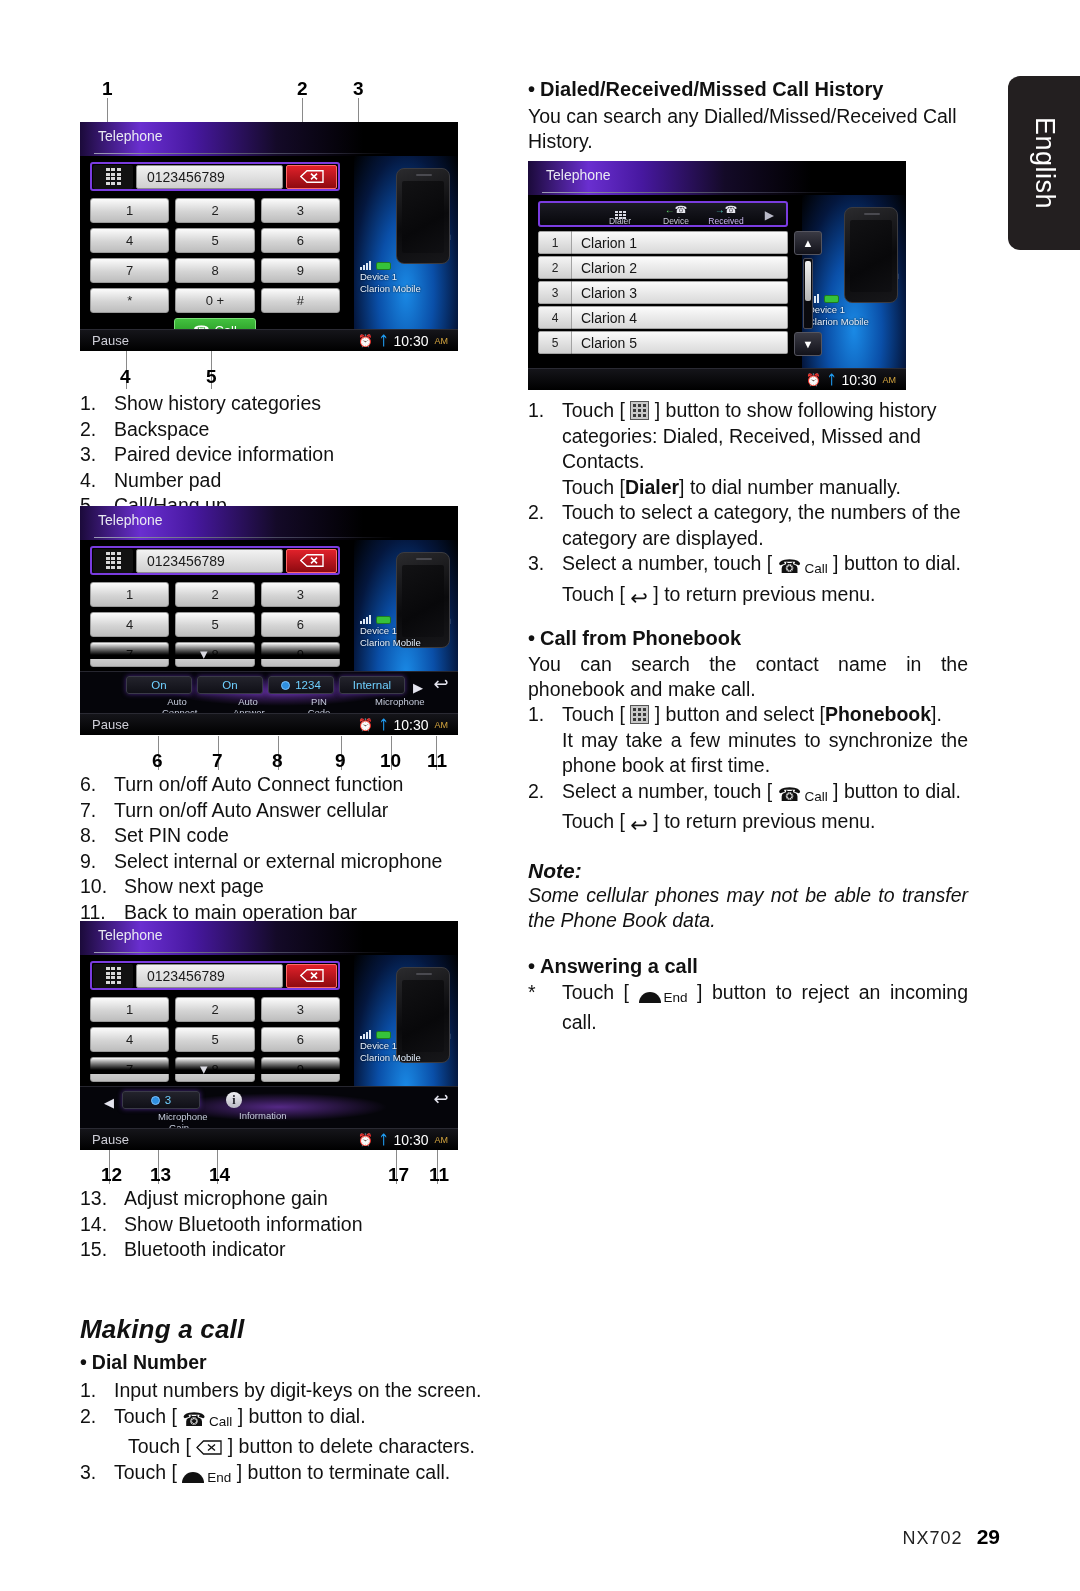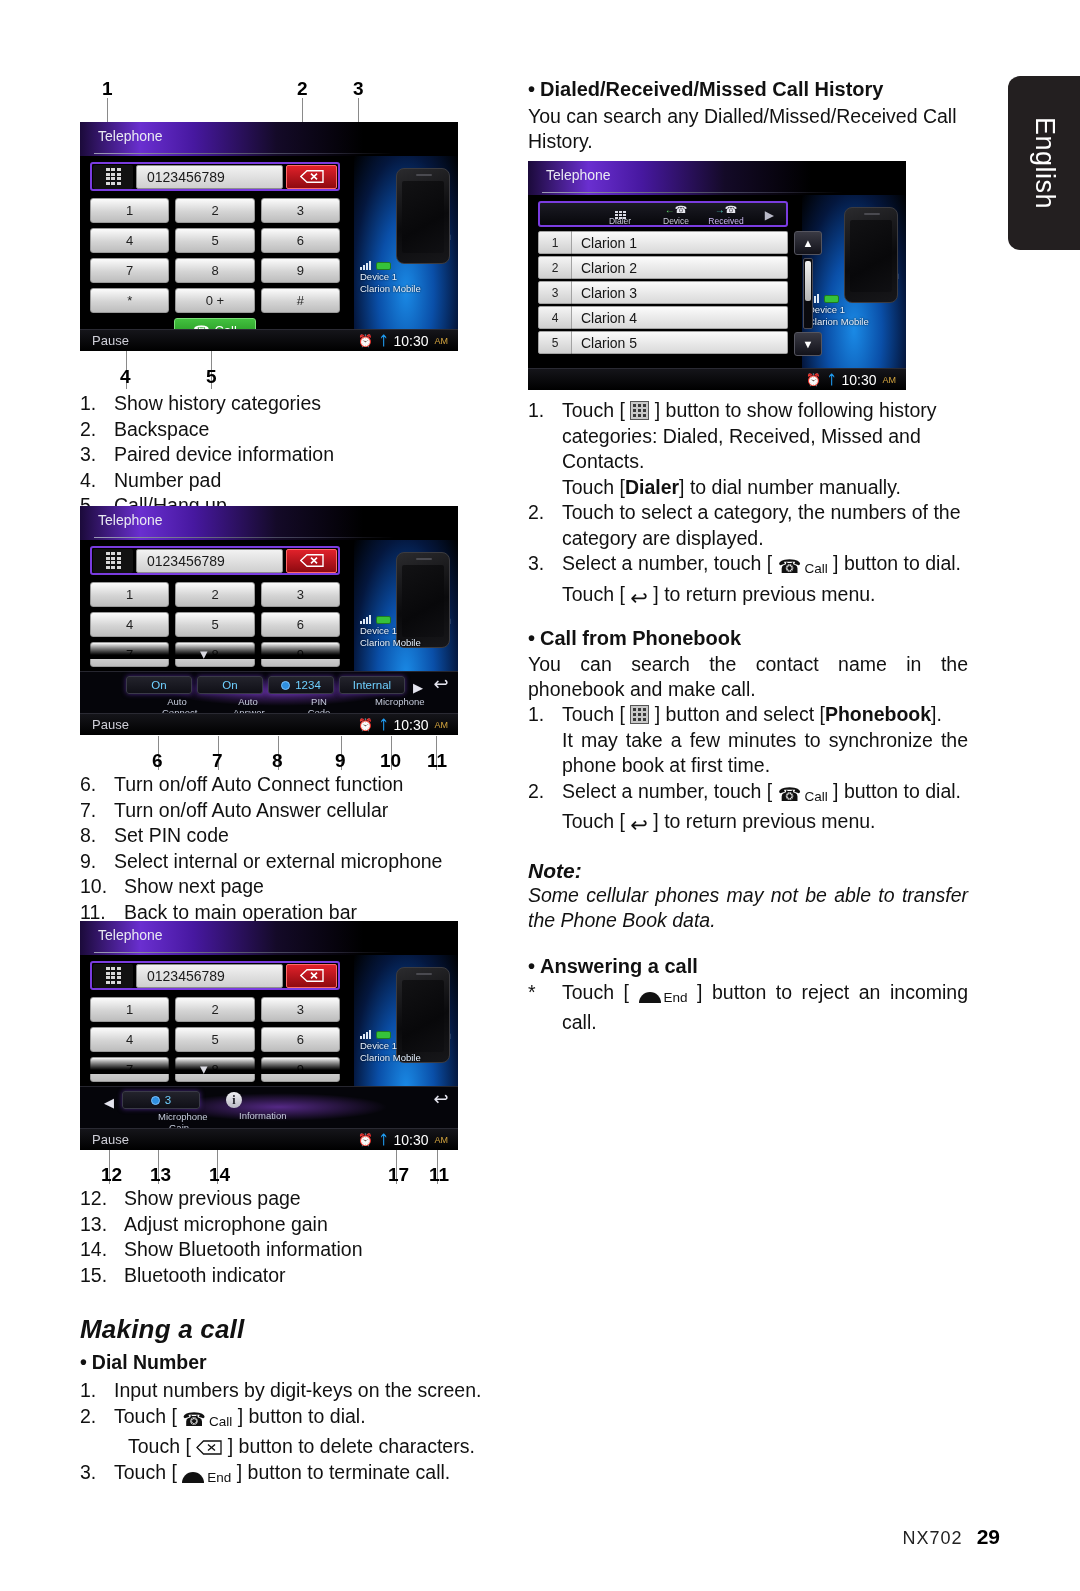--- a/index.html
+++ b/index.html
@@ -676,21 +676,20 @@
     <div class="leader" style="left:137px;top:1072px; height:34px;"></div>
     <div class="leader" style="left:316px;top:1072px; height:34px;"></div>
     <div class="leader" style="left:357px;top:1072px; height:34px;"></div>
     <div class="callnum" style="left:21px; top:1086px;">12</div>
     <div class="callnum" style="left:70px; top:1086px;">13</div>
     <div class="callnum" style="left:129px;top:1086px;">14</div>
     <div class="callnum" style="left:308px;top:1086px;">17</div>
     <div class="callnum" style="left:349px;top:1086px;">11</div>
 
     <ol class="numlist" style="position:absolute; left:0; top:1108px; width:430px;">
-      <li><span class="num wide">12.</span><span style="margin-left:10px">Show previous page</span></li>
       <li><span class="num wide">13.</span><span style="margin-left:10px">Adjust microphone gain</span></li>
       <li><span class="num wide">14.</span><span style="margin-left:10px">Show Bluetooth information</span></li>
       <li><span class="num wide">15.</span><span style="margin-left:10px">Bluetooth indicator</span></li>
     </ol>
 
     <div style="position:absolute; left:0; top:1236px; width:430px;">
       <h2 class="h-sec">Making a call</h2>
       <div class="h-bullet">
         <span class="dot">•</span><span>Dial Number</span>
       </div>

